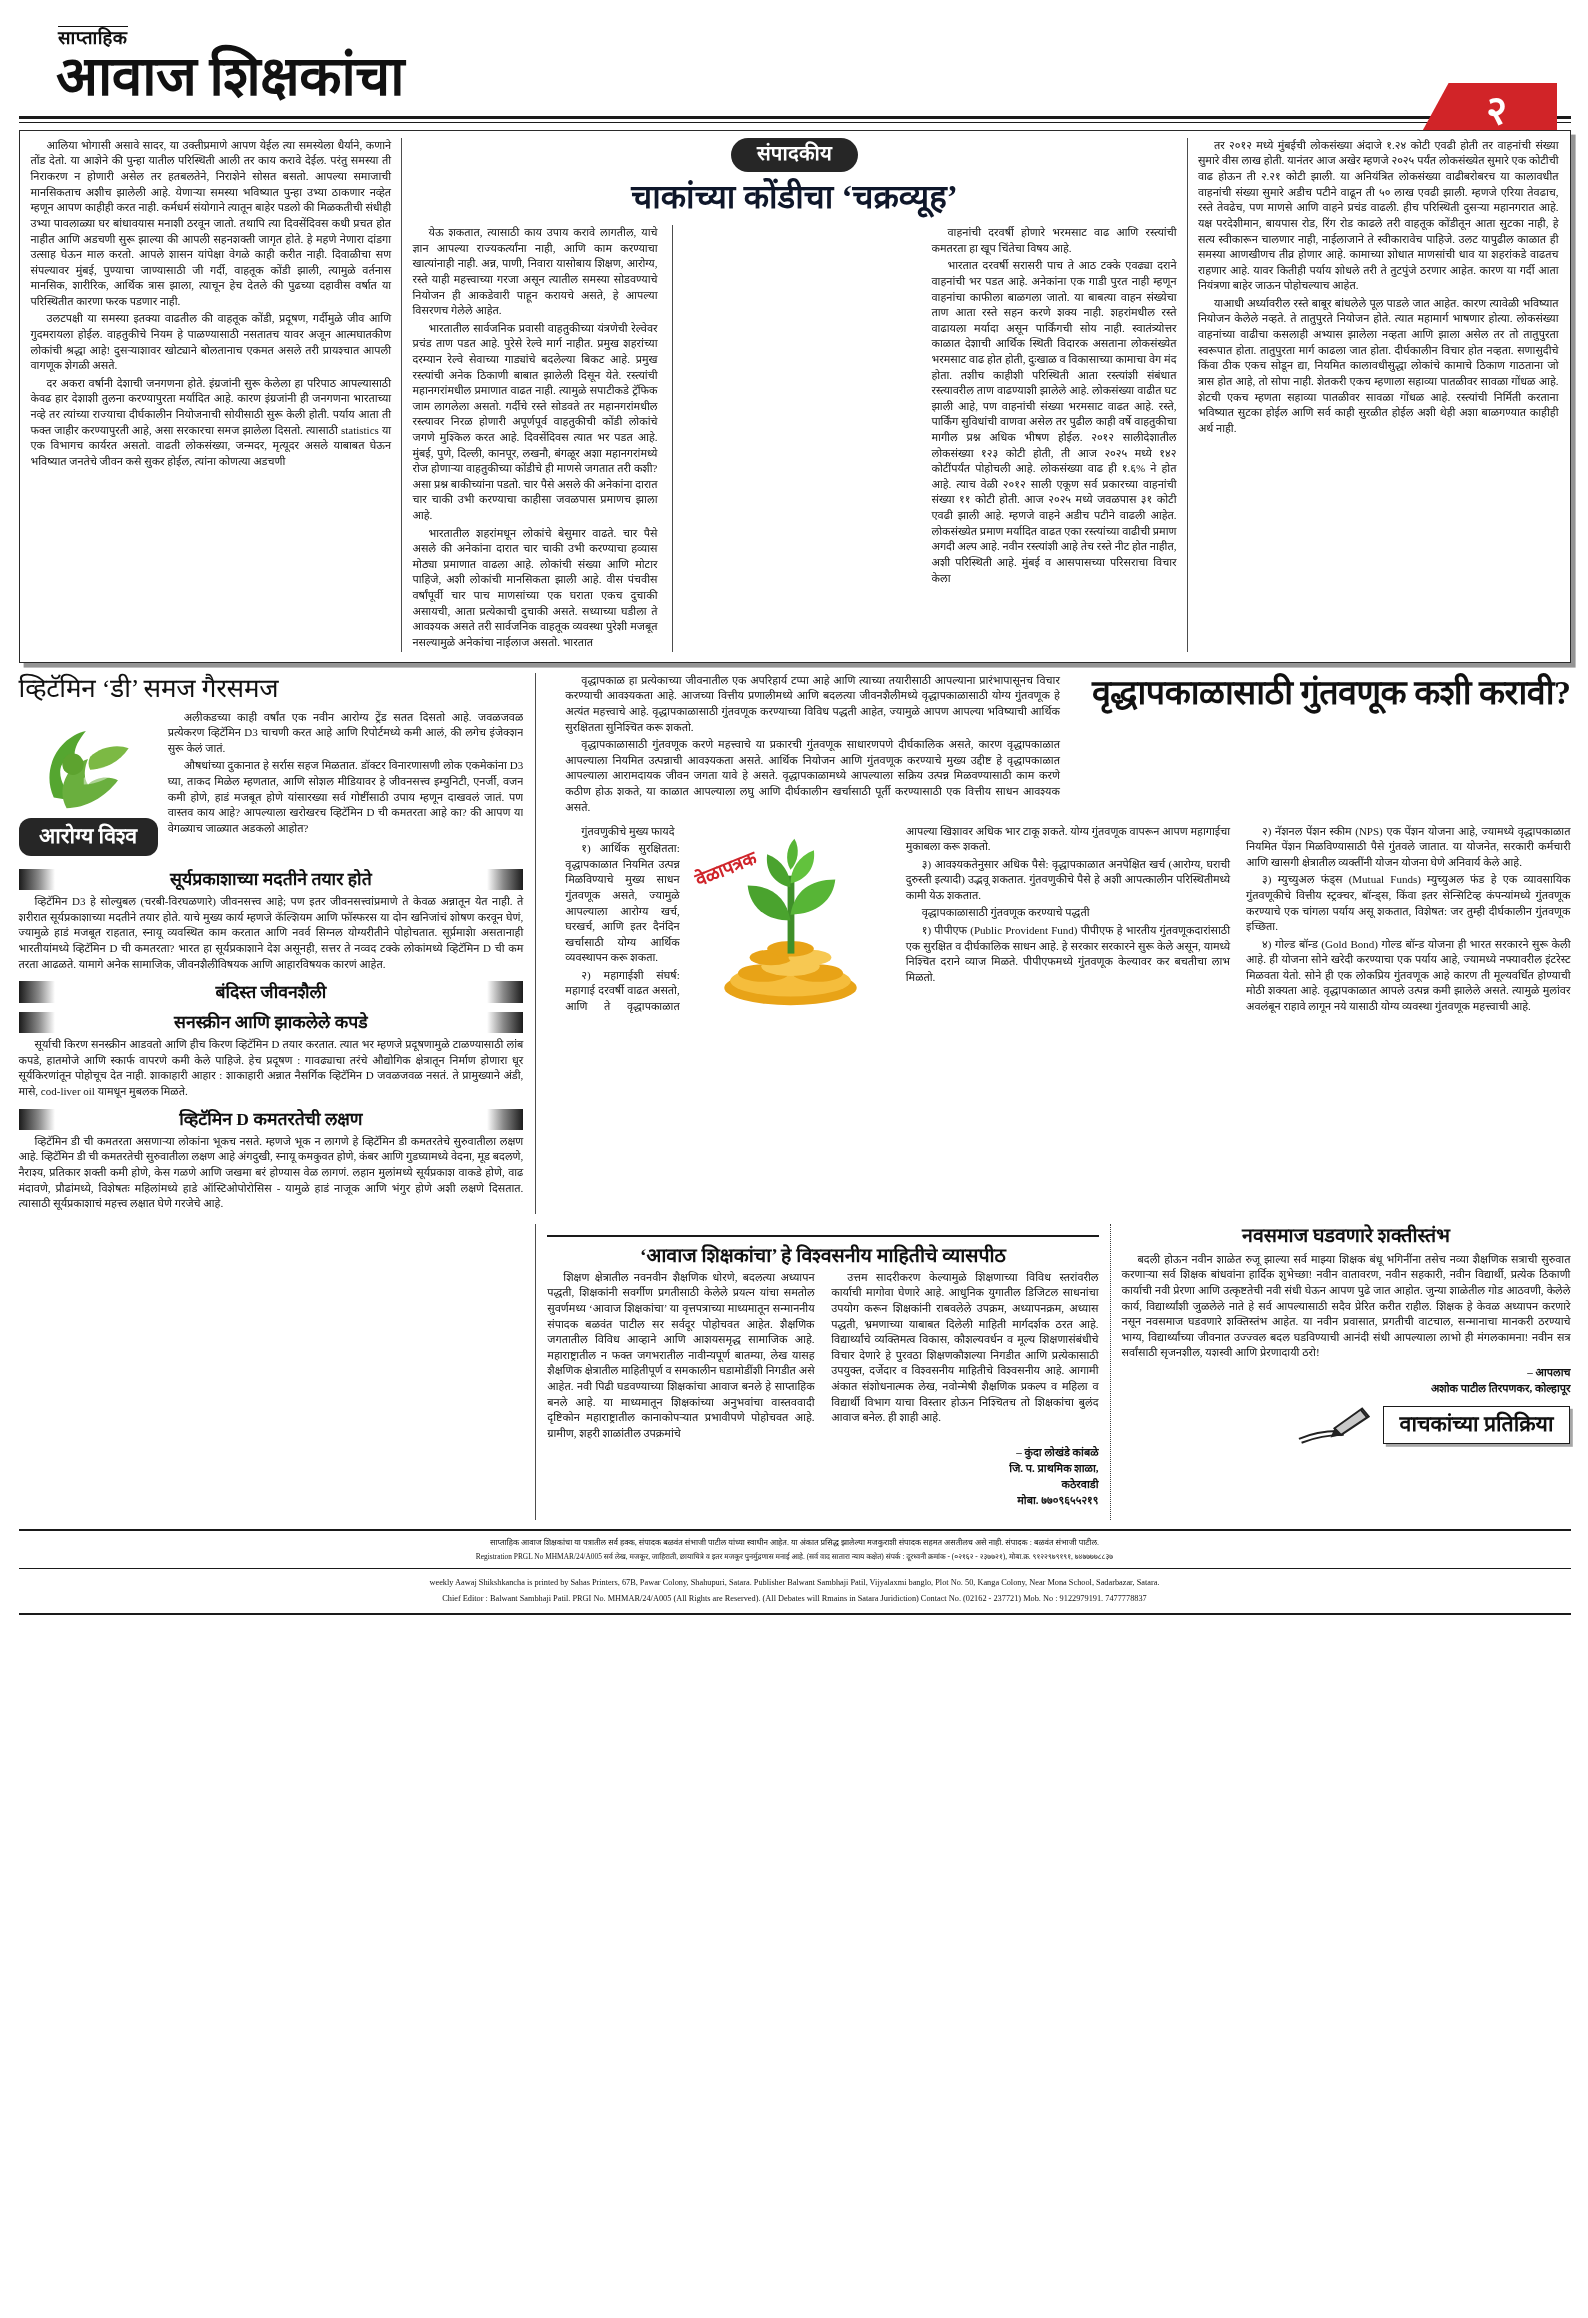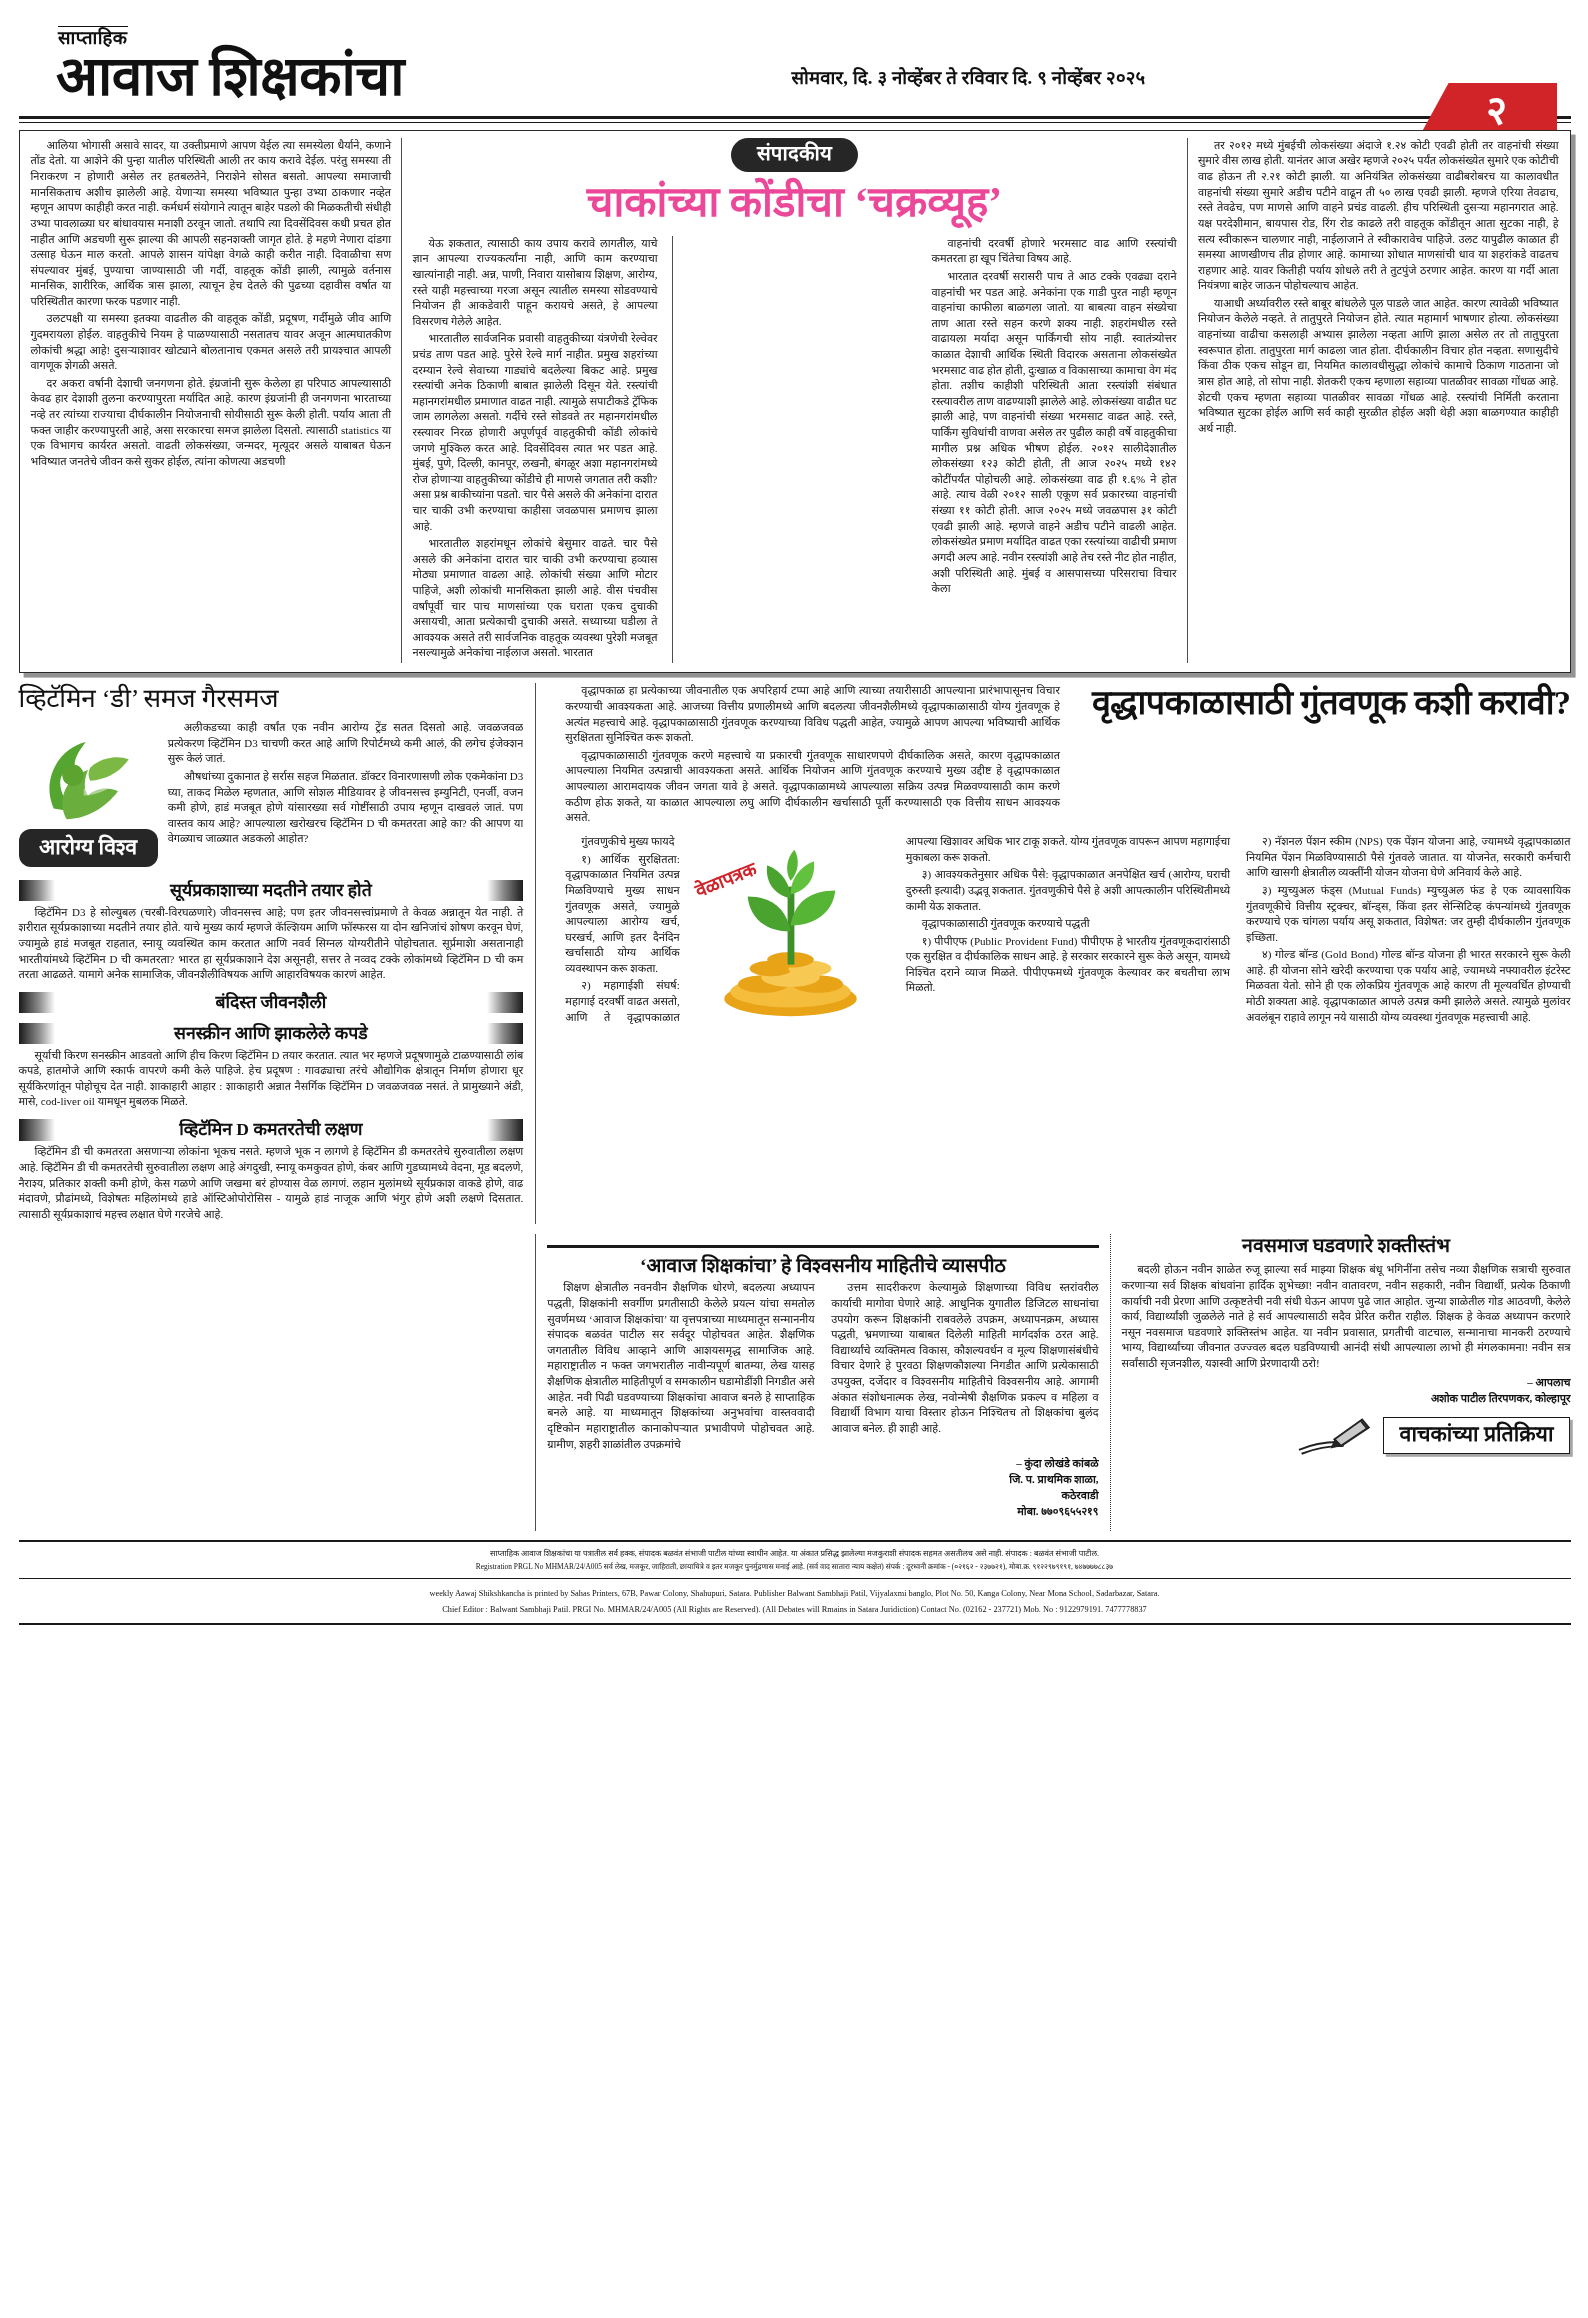--- a/index.html
+++ b/index.html
@@ -113,22 +113,22 @@
     background: #262626;
     color: #fff;
     border-radius: 28px;
     padding: 4.6px 26px 6.5px 26px;
     font-size: 20.4px;
     font-weight: 700;
     letter-spacing: 0.2px;
     line-height: 1.15;
   }
   .ed-headline {
-    color: #ec4899;
-    font-size: 42px;
+    color: #0f172a;
+    font-size: 33px;
     font-weight: 700;
     text-align: center;
     line-height: 1.18;
     margin: 1.9px 0 8.3px 0;
     white-space: nowrap;
   }
   .ed-subcols {
     display: flex;
     gap: 14px;
   }
@@ -313,21 +313,20 @@
 </head>
 <body>
 
 <div class="page">
 
   <div class="masthead">
     <div class="mast-left">
       <div class="mast-kicker">साप्ताहिक</div>
       <div class="mast-title">आवाज शिक्षकांचा</div>
     </div>
-    <div class="mast-dateline">सोमवार, दि. ३ नोव्हेंबर ते रविवार दि. ९ नोव्हेंबर २०२५</div>
     <div class="pagebadge">
       <div class="shape">
         <span class="num">२</span>
       </div>
     </div>
   </div>
 
   <div class="rule-thick"></div>
   <div style="height:2.8px"></div>
   <div class="rule-thin"></div>

